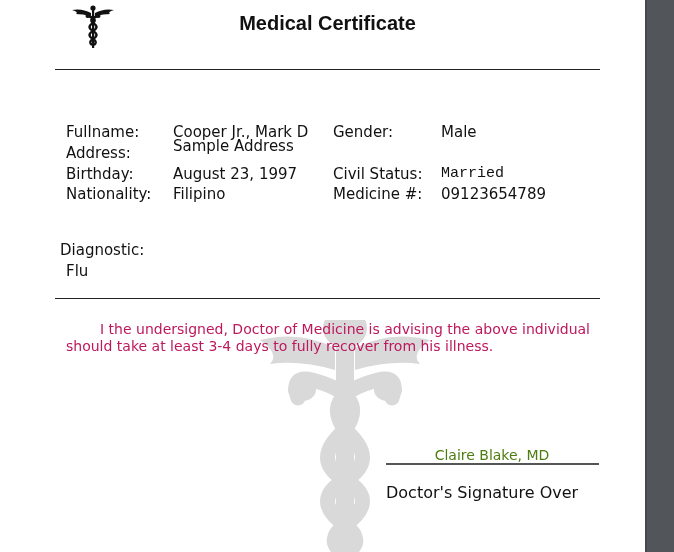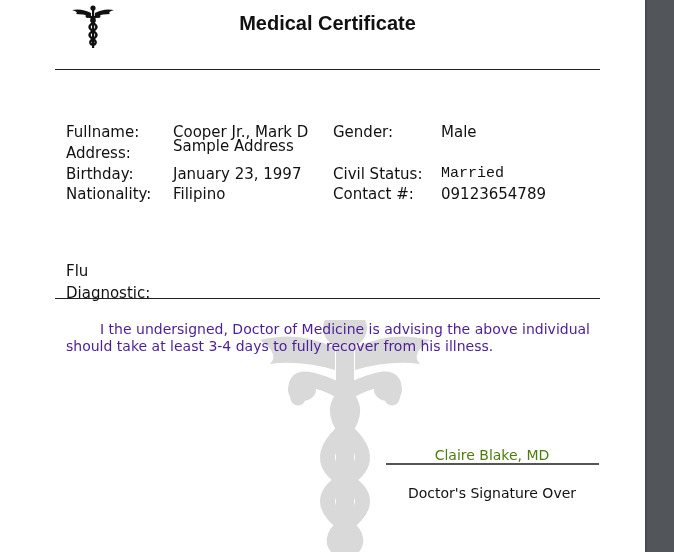--- a/index.html
+++ b/index.html
@@ -75,21 +75,21 @@
       height: 232px;
       opacity: 1;
     }
     .statement {
       position: absolute;
       left: 66px;
       top: 321px;
       width: 540px;
       font-size: 14px;
       line-height: 17px;
-      color: #4c1d95;
+      color: #be185d;
       text-indent: 34px;
     }
     .sig-name {
       position: absolute;
       left: 386px;
       top: 446px;
       width: 212px;
       text-align: center;
       font-size: 14px;
       line-height: 18px;
@@ -101,22 +101,21 @@
       top: 463px;
       width: 213px;
       height: 2px;
       background: #555555;
     }
     .sig-caption {
       position: absolute;
       left: 386px;
       top: 484px;
       width: 212px;
-      text-align: center;
-      font-size: 14px;
+      font-size: 16px;
       line-height: 18px;
       color: #111111;
     }
   </style>
 </head>
 <body>
 
 <div class="viewer">
   <div class="page">
 
@@ -158,35 +157,35 @@
       </g>
     </svg>
 
     <div class="field" style="left:66px; top:122px;">Fullname:</div>
     <div class="field" style="left:173px; top:122px;">Cooper Jr., Mark D</div>
 
     <div class="field" style="left:66px; top:143px;">Address:</div>
     <div class="field" style="left:173px; top:136px;">Sample Address</div>
 
     <div class="field" style="left:66px; top:164px;">Birthday:</div>
-    <div class="field" style="left:173px; top:164px;">January 23, 1997</div>
+    <div class="field" style="left:173px; top:164px;">August 23, 1997</div>
 
     <div class="field" style="left:66px; top:184px;">Nationality:</div>
     <div class="field" style="left:173px; top:184px;">Filipino</div>
 
     <div class="field" style="left:333px; top:122px;">Gender:</div>
     <div class="field" style="left:441px; top:122px;">Male</div>
 
     <div class="field" style="left:333px; top:164px;">Civil Status:</div>
     <div class="field" style="left:441px; top:164px;font-family:Liberation Mono, monospace;">Married</div>
 
-    <div class="field" style="left:333px; top:184px;">Contact #:</div>
+    <div class="field" style="left:333px; top:184px;">Medicine #:</div>
     <div class="field" style="left:441px; top:184px;">09123654789</div>
 
-    <div class="field" style="left:66px; top:240px;margin-top:43px;">Diagnostic:</div>
+    <div class="field" style="left:60px; top:240px;">Diagnostic:</div>
     <div class="field" style="left:66px; top:261px;">Flu</div>
 
     <div class="hr mid"></div>
 
     <div class="statement">I the undersigned, Doctor of Medicine is advising the above individual should take at least 3-4 days to fully recover from his illness.</div>
 
     <div class="sig-name">Claire Blake, MD</div>
     <div class="sig-line"></div>
     <div class="sig-caption">
       <div>Doctor's Signature Over</div>

